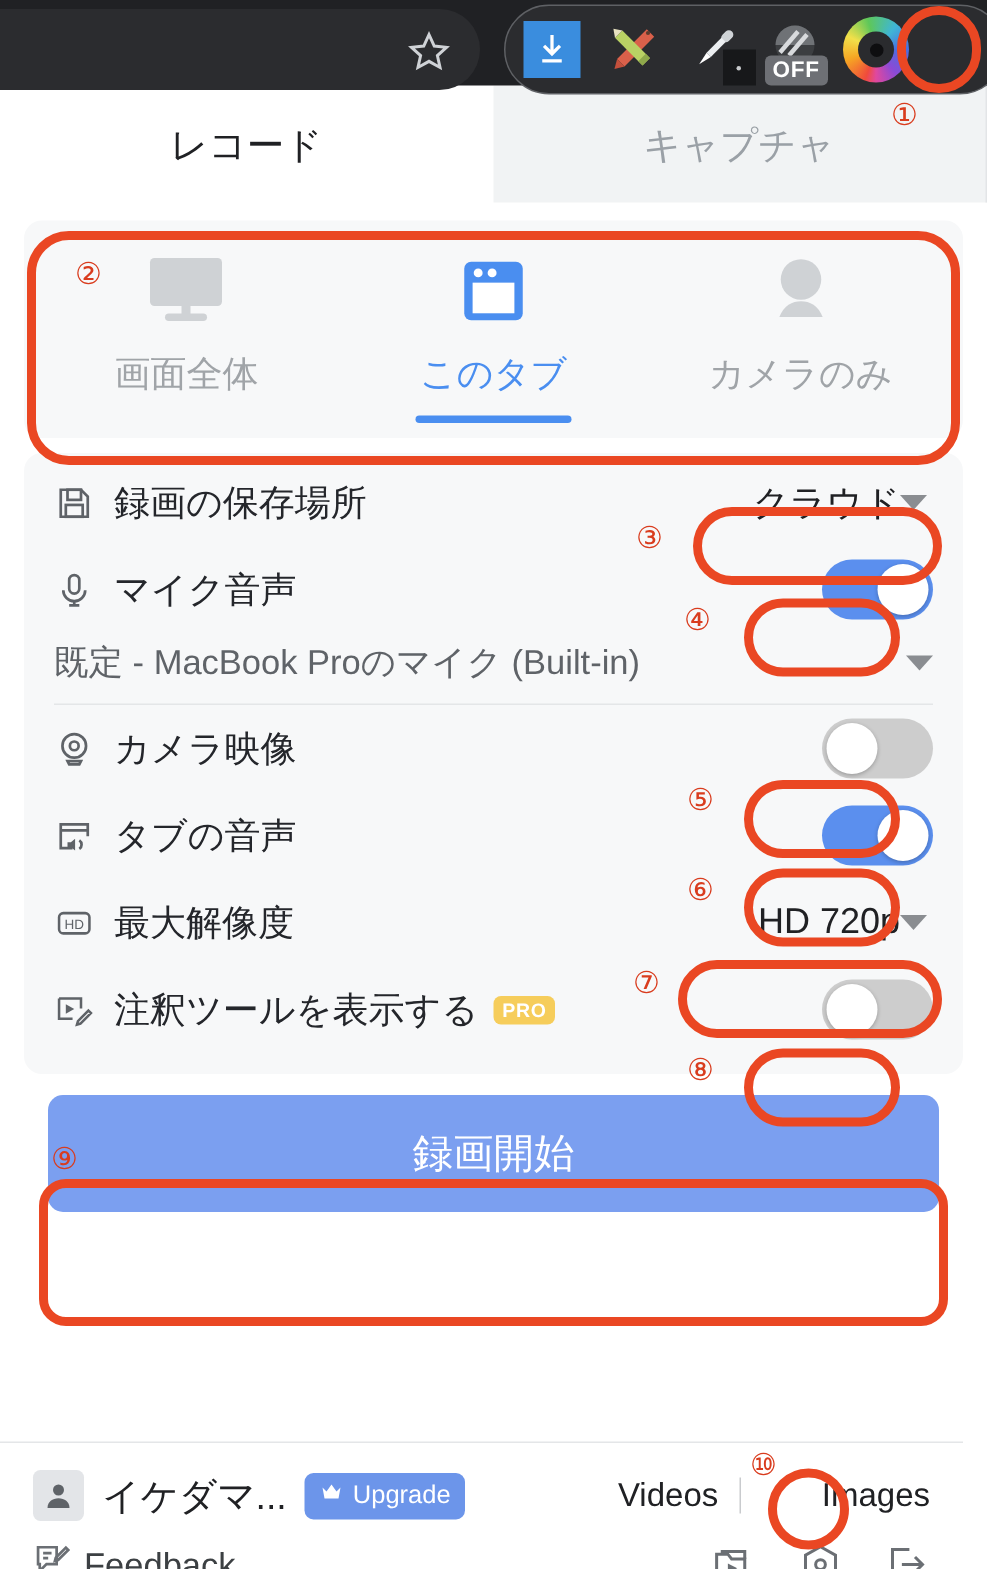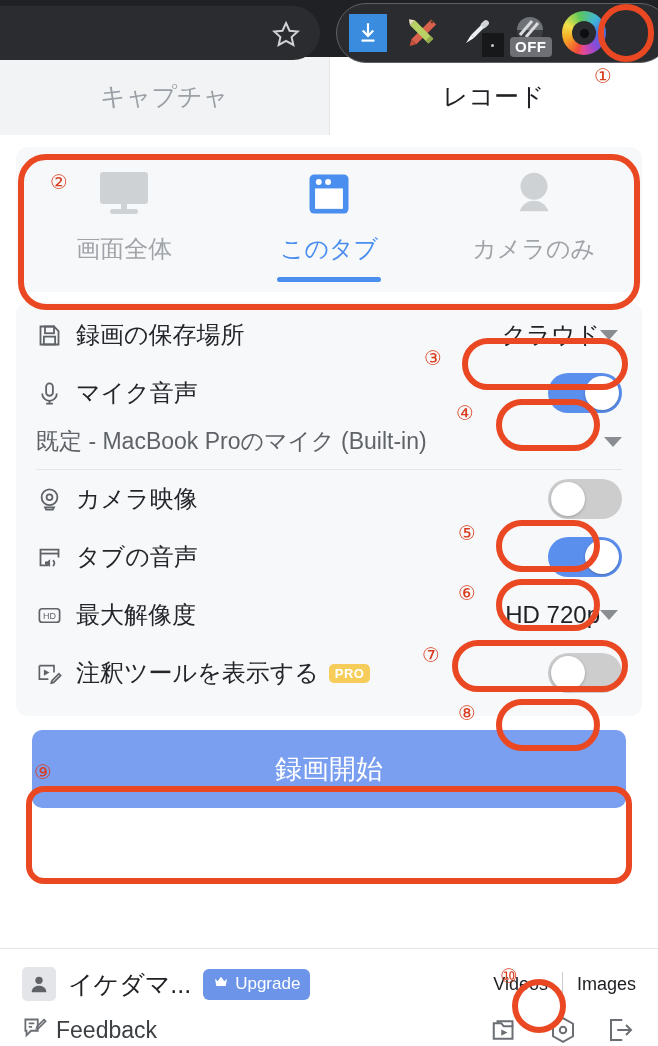--- a/index.html
+++ b/index.html
@@ -204,22 +204,22 @@
     font-size: 27px;
     cursor: pointer;
     border: none;
     width: calc(100% - 32px);
     font-family: inherit;
   }
 
   
   .footer {
     position: absolute;
-    left: 0; right: 0; bottom: 0;
-    height: 98px;
+    left: 0; right: 16px; bottom: 0;
+    height: 85px;
     border-top: 1px solid #e4e6e8;
     padding: 12px 22px;
   }
   .frow { display: flex; align-items: center; height: 46px; }
   .avatar {
     width: 34px; height: 34px; border-radius: 5px;
     background: #e3e5e8;
     display: flex; align-items: center; justify-content: center;
     color: #5f6368;
     flex: 0 0 auto;
@@ -228,21 +228,21 @@
   .upgrade {
     display: flex; align-items: center; gap: 6px;
     background: #6c95ea; color: #fff;
     font-size: 17px;
     border-radius: 6px;
     padding: 5px 10px;
     margin-left: 12px;
     cursor: pointer;
   }
   .fspacer { flex: 1; }
-  .flink { font-size: 18px; color: #202124; cursor: pointer; }
+  .flink { font-size: 22px; color: #202124; cursor: pointer; margin-left: 40px; }
   .fdivider { width: 1px; height: 24px; background: #c9cbce; margin: 0 14px; }
 
   .feedback { display: flex; align-items: center; gap: 7px; cursor: pointer; }
   .feedback .txt { font-size: 23px; color: #3c4043; }
   .ficon { color: #6b6f74; cursor: pointer; display: flex; align-items: center; }
   .ficons { display: flex; align-items: center; gap: 28px; }
 
   
   .anno { position: absolute; pointer-events: none; z-index: 50; }
   .anno-box {
@@ -316,22 +316,22 @@
       <div class="icon-offbadge">OFF</div>
     </div>
 
     <div class="ext-icon screenity-icon">
       <div class="inner"></div>
     </div>
   </div>
 </div>
 
 <div class="tab-bar">
+  <div class="tab active">レコード</div>
   <div class="tab inactive">キャプチャ</div>
-  <div class="tab active">レコード</div>
 </div>
 
 <div class="panel">
 
   <div class="source-card">
     <div class="source-opt">
       <div class="glyph">
         <svg viewBox="0 0 56 56" width="56" height="56" fill="#cfd2d5">
           <rect x="4" y="6" width="48" height="32" rx="3"></rect>
           <rect x="14" y="43" width="28" height="5" rx="2.5"></rect>

